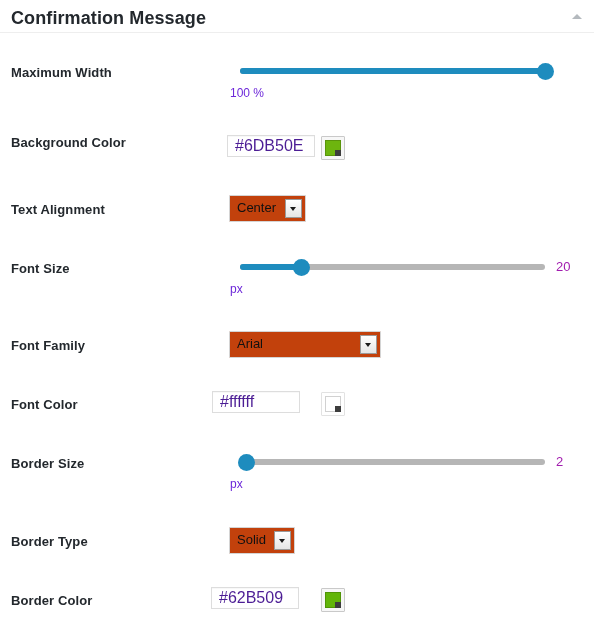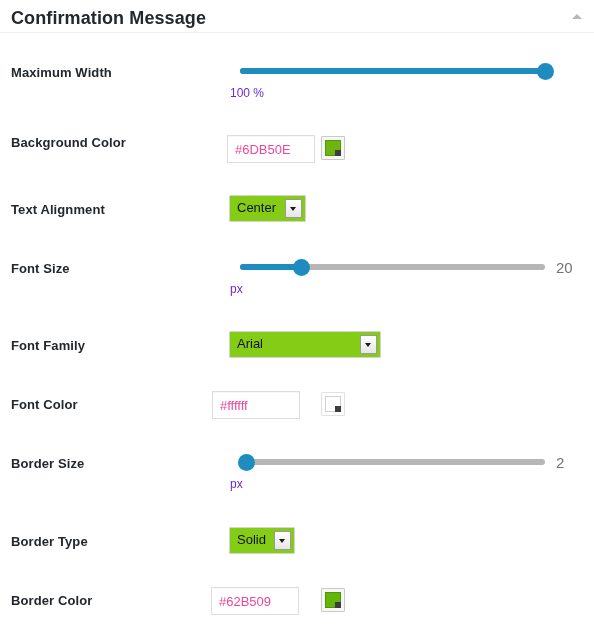--- a/index.html
+++ b/index.html
@@ -103,41 +103,41 @@
     top: 0;
     width: 17px;
     height: 17px;
     margin-left: -8px;
     border-radius: 50%;
     background: #1e8cbe;
     cursor: pointer;
   }
   .slider-value {
     position: absolute;
-    font-size: 15px;
-    color: #737373;
+    font-size: 13px;
+    color: #a21caf;
     white-space: nowrap;
   }
   .slider-unit {
     position: absolute;
     font-size: 12px;
     color: #6d28d9;
     white-space: nowrap;
   }
 
   
   .text-input {
     position: absolute;
-    height: 28px;
+    height: 22px;
     box-sizing: border-box;
     border: 1px solid #dddddd;
     background: #ffffff;
     font-family: "Liberation Sans", sans-serif;
-    font-size: 13px;
-    color: #ec4899;
+    font-size: 16px;
+    color: #4c1d95;
     padding: 0 7px;
     border-radius: 0;
     outline: none;
     box-shadow: inset 0 1px 1px rgba(0,0,0,0.03);
   }
 
   
   .color-swatch {
     position: absolute;
     width: 24px;
@@ -165,21 +165,21 @@
     height: 6px;
     background: #3d3d3d;
   }
 
   
   .select-box {
     position: absolute;
     height: 27px;
     box-sizing: border-box;
     border: 1px solid #d4d4d4;
-    background: #84cc16;
+    background: #c2410c;
     cursor: pointer;
     border-radius: 1px;
   }
   .select-text {
     position: absolute;
     left: 7px;
     top: 4px;
     font-size: 13px;
     color: #111111;
     white-space: nowrap;

